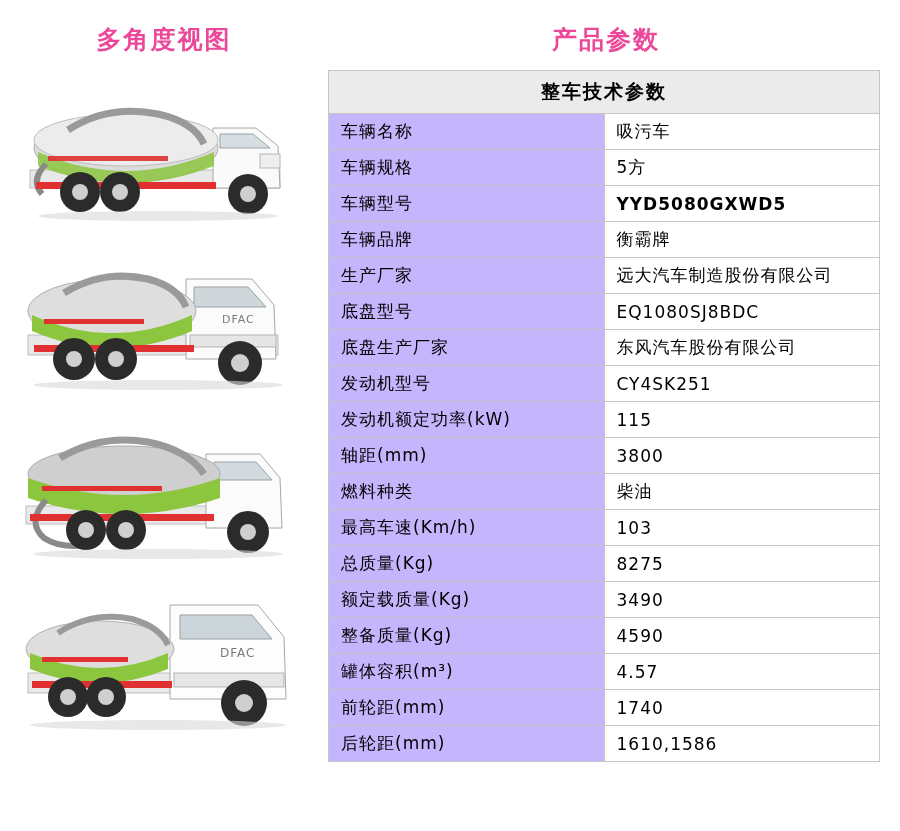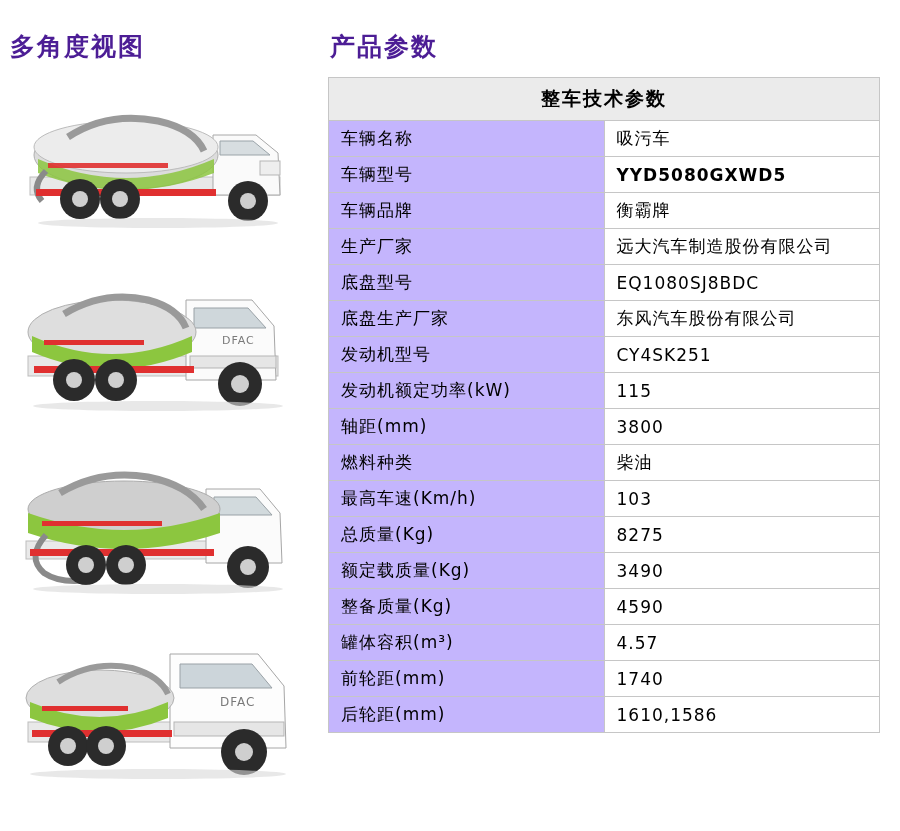--- a/index.html
+++ b/index.html
@@ -24,28 +24,29 @@
   
   .left-col {
     width: 318px;
     padding: 14px 0 0 8px;
     box-sizing: border-box;
   }
   .section-title {
     font-size: 25px;
     font-weight: bold;
     letter-spacing: 2px;
-    color: #4c1d95;
-    margin: 16px 0 14px 2px;
+    color: #ec4899;
+    margin: 9px 0 14px 2px;
     font-family: "DejaVu Sans", "Liberation Sans", sans-serif;
+    text-align: center;
   }
   .photo-list {
     display: flex;
     flex-direction: column;
-    gap: 28px;
+    gap: 14px;
   }
   .photo {
     width: 300px;
     height: 155px;
     position: relative;
     background: #ffffff;
   }
   
   .truck {
     position: absolute;
@@ -226,20 +227,24 @@
         <tr>
           <th colspan="2">整车技术参数</th>
         </tr>
       </thead>
       <tbody id="spec-body">
           <tr>
             <td class="label">车辆名称</td>
             <td class="value">吸污车</td>
           </tr>
           <tr>
+            <td class="label">车辆规格</td>
+            <td class="value">5方</td>
+          </tr>
+          <tr>
             <td class="label">车辆型号</td>
             <td class="value bold">YYD5080GXWD5</td>
           </tr>
           <tr>
             <td class="label">车辆品牌</td>
             <td class="value">衡霸牌</td>
           </tr>
           <tr>
             <td class="label">生产厂家</td>
             <td class="value">远大汽车制造股份有限公司</td>

